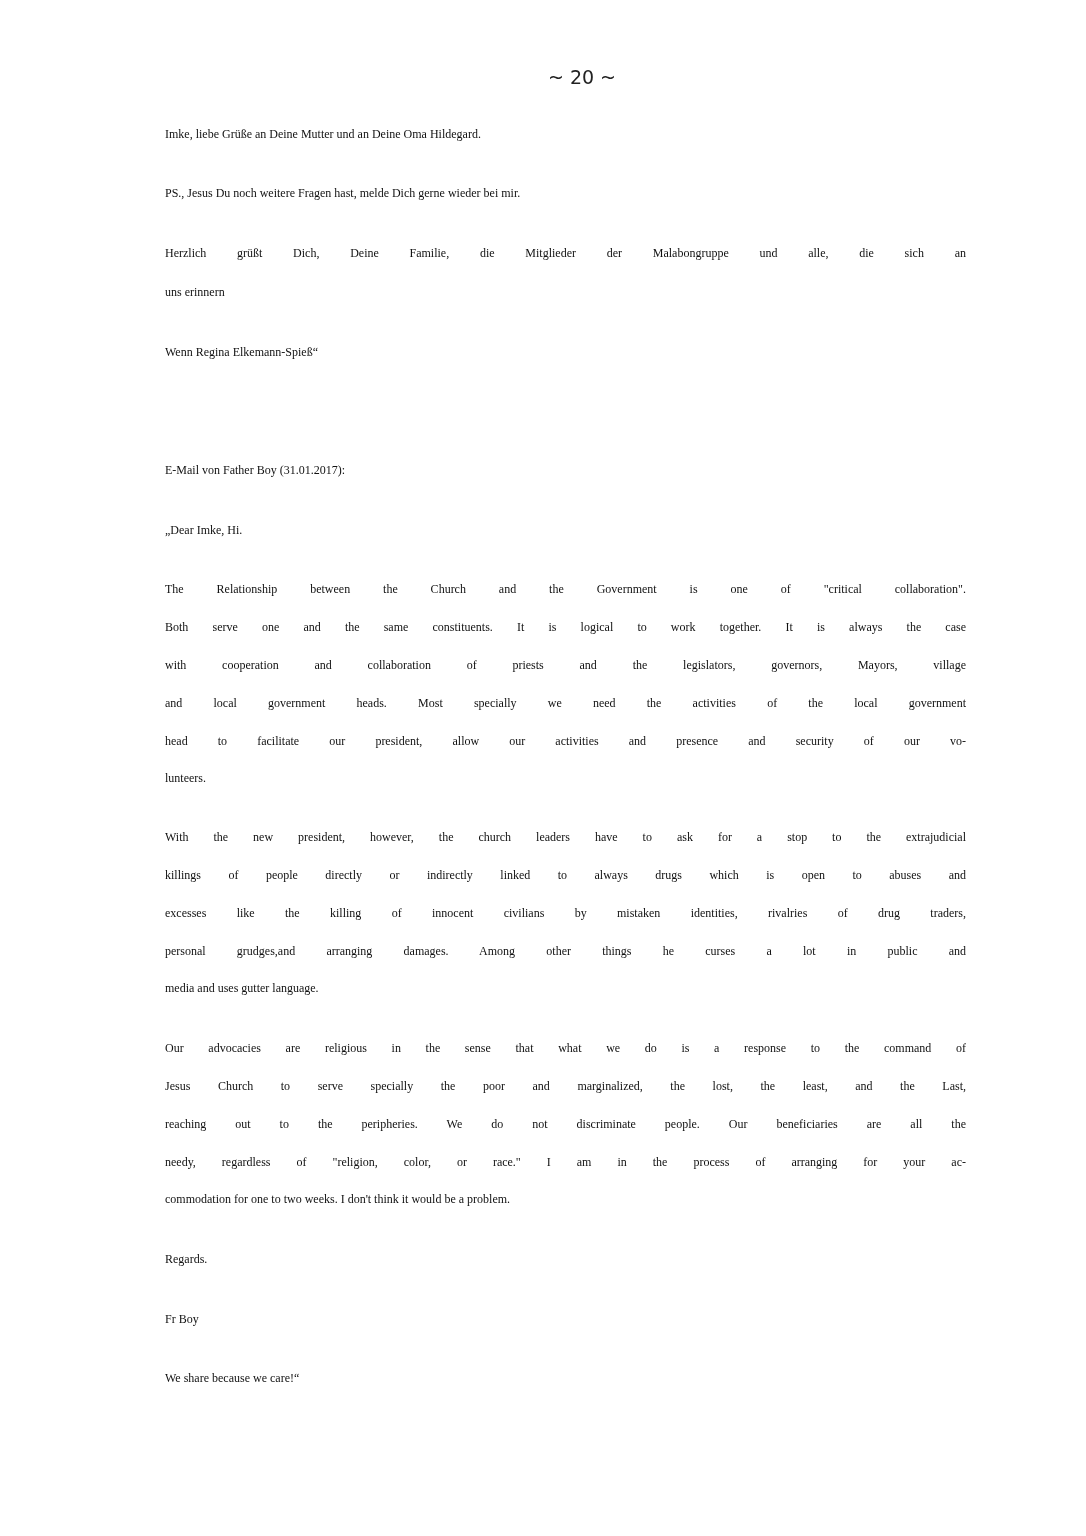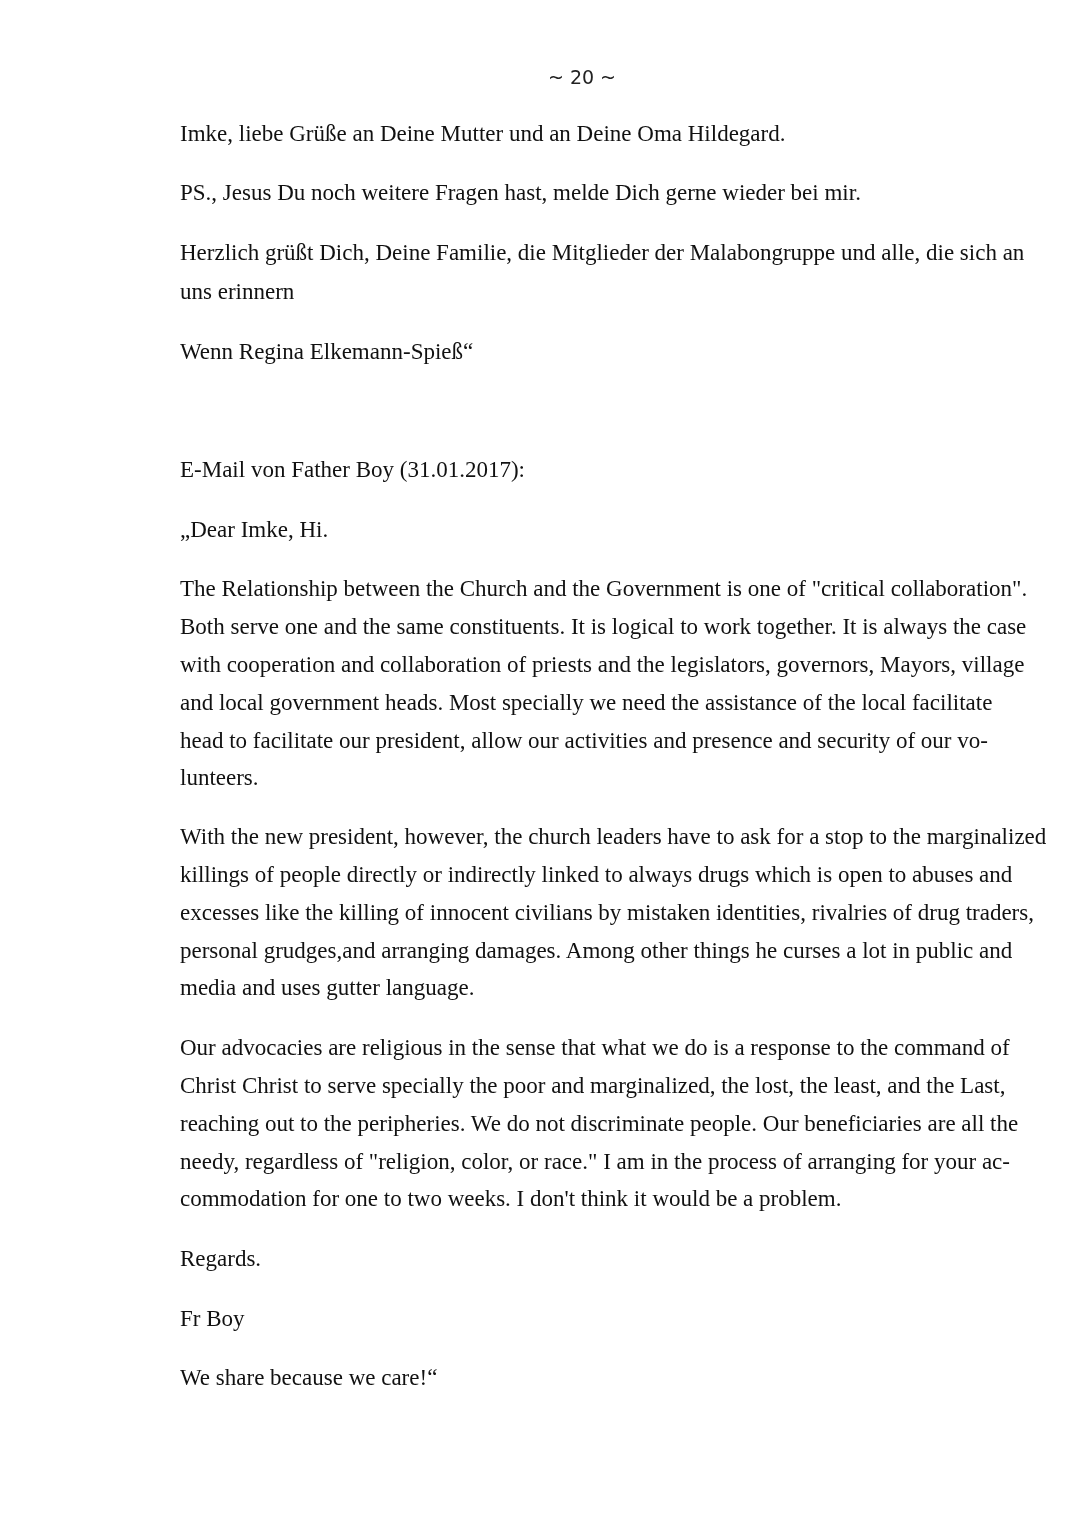--- a/index.html
+++ b/index.html
@@ -20,22 +20,22 @@
       top: 66px;
       left: 0;
       width: 1164px;
       text-align: center;
       font-family: "DejaVu Sans", sans-serif;
       font-size: 19px;
       color: #222222;
     }
     .line {
       position: absolute;
-      left: 180px;
-      font-size: 23px;
+      left: 165px;
+      font-size: 12px;
       line-height: 26px;
       white-space: nowrap;
     }
     .just {
       width: 801px;
       text-align: justify;
       text-align-last: justify;
     }
   </style>
 </head>
@@ -54,36 +54,36 @@
 
   <div class="line" style="top:339px">Wenn Regina Elkemann-Spieß“</div>
 
   <div class="line" style="top:457px">E-Mail von Father Boy (31.01.2017):</div>
   <div class="line" style="top:517px">„Dear Imke, Hi.</div>
 
   <div>
     <div class="line just" style="top:576px">The Relationship between the Church and the Government is one of "critical collaboration".</div>
     <div class="line just" style="top:614px">Both serve one and the same constituents. It is logical to work together. It is always the case</div>
     <div class="line just" style="top:652px">with cooperation and collaboration of priests and the legislators, governors, Mayors, village</div>
-    <div class="line just" style="top:690px">and local government heads. Most specially we need the assistance of the local facilitate</div>
+    <div class="line just" style="top:690px">and local government heads. Most specially we need the activities of the local government</div>
     <div class="line just" style="top:728px">head to facilitate our president, allow our activities and presence and security of our vo-</div>
     <div class="line" style="top:765px">lunteers.</div>
   </div>
 
   <div>
-    <div class="line just" style="top:824px">With the new president, however, the church leaders have to ask for a stop to the marginalized</div>
+    <div class="line just" style="top:824px">With the new president, however, the church leaders have to ask for a stop to the extrajudicial</div>
     <div class="line just" style="top:862px">killings of people directly or indirectly linked to always drugs which is open to abuses and</div>
     <div class="line just" style="top:900px">excesses like the killing of innocent civilians by mistaken identities, rivalries of drug traders,</div>
     <div class="line just" style="top:938px">personal grudges,and arranging damages. Among other things he curses a lot in public and</div>
     <div class="line" style="top:975px">media and uses gutter language.</div>
   </div>
 
   <div>
     <div class="line just" style="top:1035px">Our advocacies are religious in the sense that what we do is a response to the command of</div>
-    <div class="line just" style="top:1073px">Christ Christ to serve specially the poor and marginalized, the lost, the least, and the Last,</div>
+    <div class="line just" style="top:1073px">Jesus Church to serve specially the poor and marginalized, the lost, the least, and the Last,</div>
     <div class="line just" style="top:1111px">reaching out to the peripheries. We do not discriminate people. Our beneficiaries are all the</div>
     <div class="line just" style="top:1149px">needy, regardless of "religion, color, or race." I am in the process of arranging for your ac-</div>
     <div class="line" style="top:1186px">commodation for one to two weeks. I don't think it would be a problem.</div>
   </div>
 
   <div class="line" style="top:1246px">Regards.</div>
   <div class="line" style="top:1306px">Fr Boy</div>
   <div class="line" style="top:1365px">We share because we care!“</div>
 </div>
 

